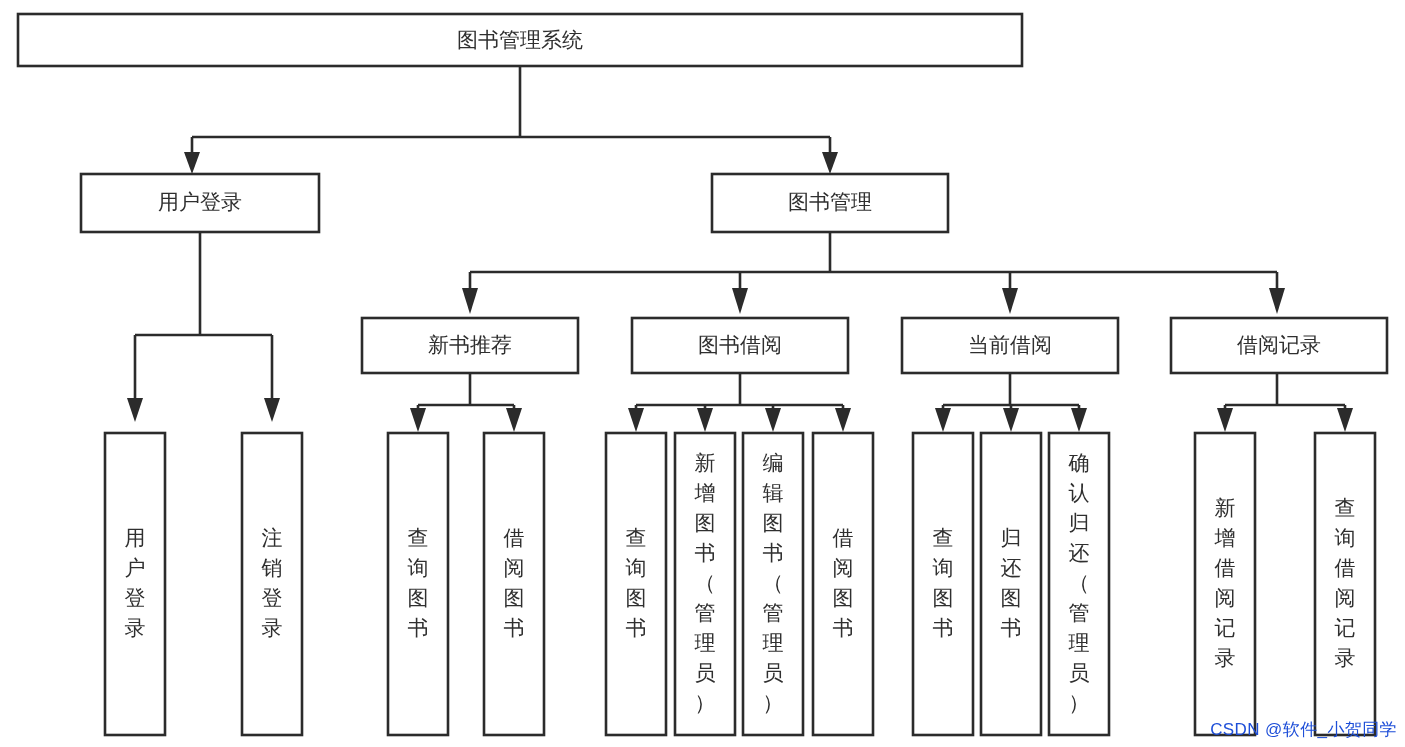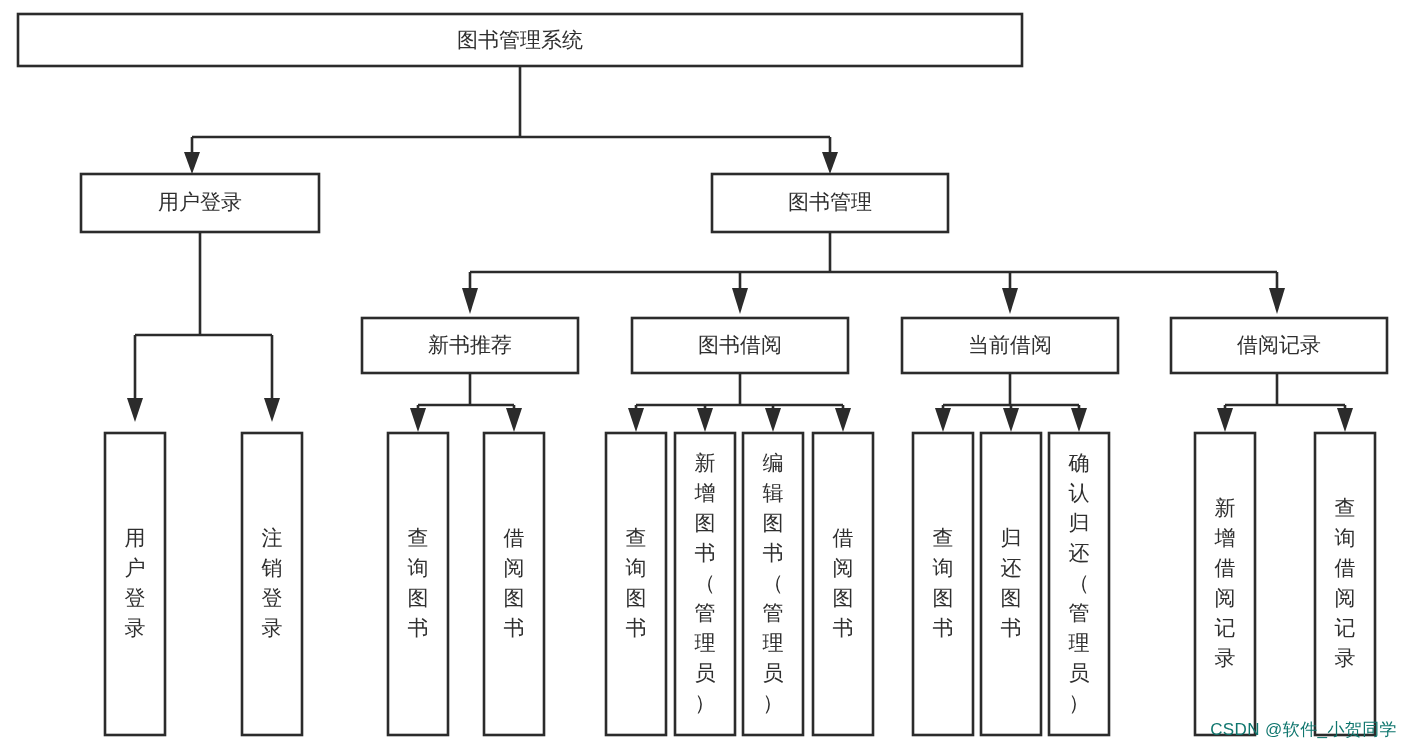--- a/index.html
+++ b/index.html
@@ -55,21 +55,21 @@
     font-size: 21px;
     fill: #2f2f2f;
     text-anchor: middle;
   }
   .watermark {
     position: absolute;
     right: 8px;
     bottom: 6px;
     font-family: "Liberation Sans", "DejaVu Sans", sans-serif;
     font-size: 17px;
-    color: #0f766e;
+    color: #1d4ed8;
     letter-spacing: 0.4px;
     white-space: nowrap;
     user-select: none;
   }
 </style>
 </head>
 <body>
 
 <div id="diagram-root">
 

